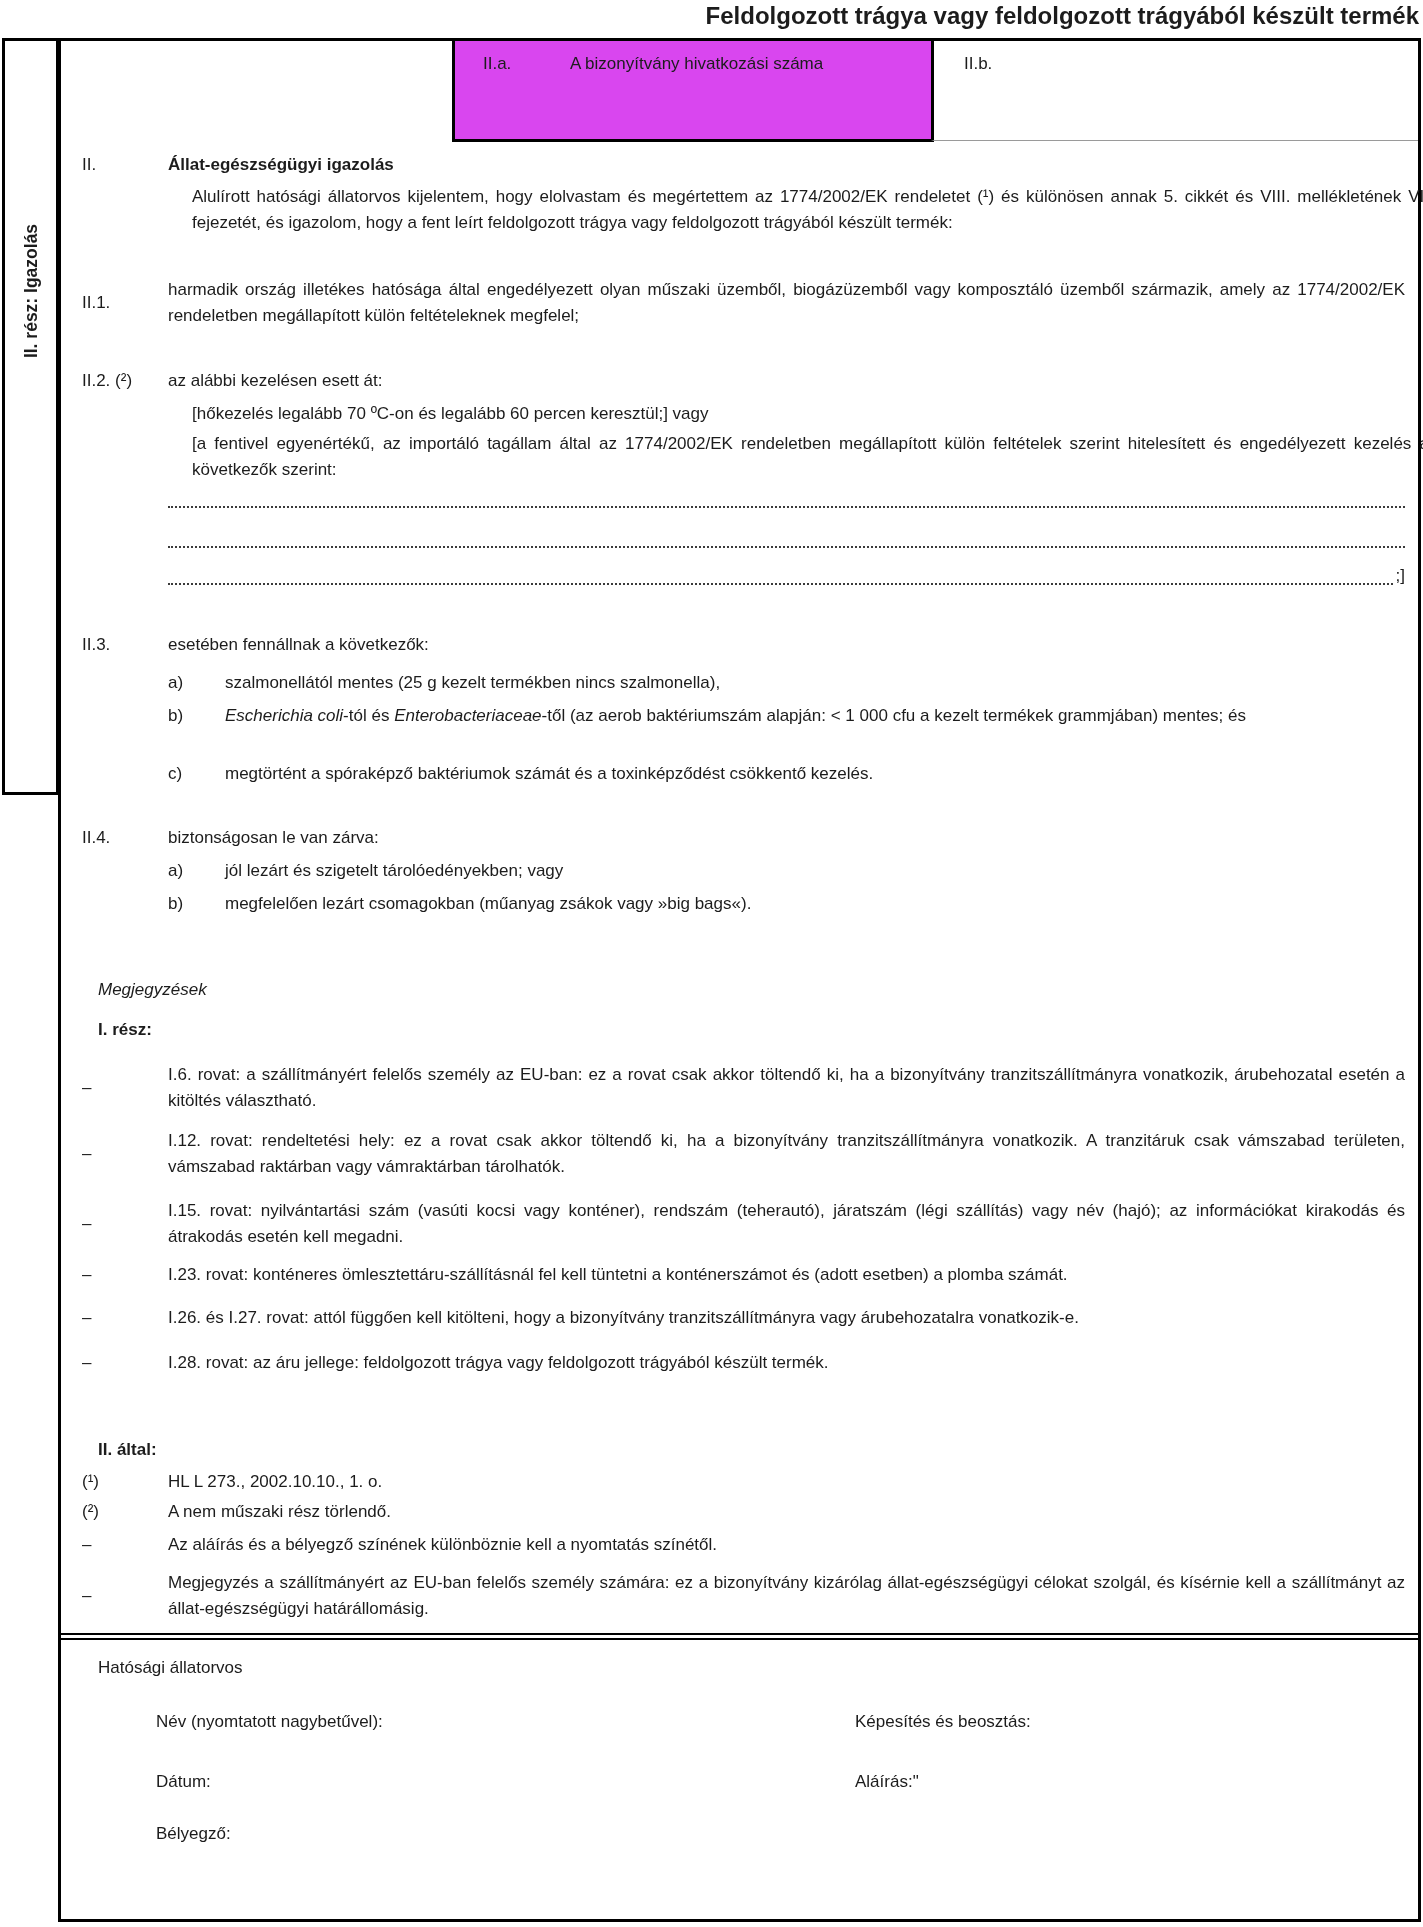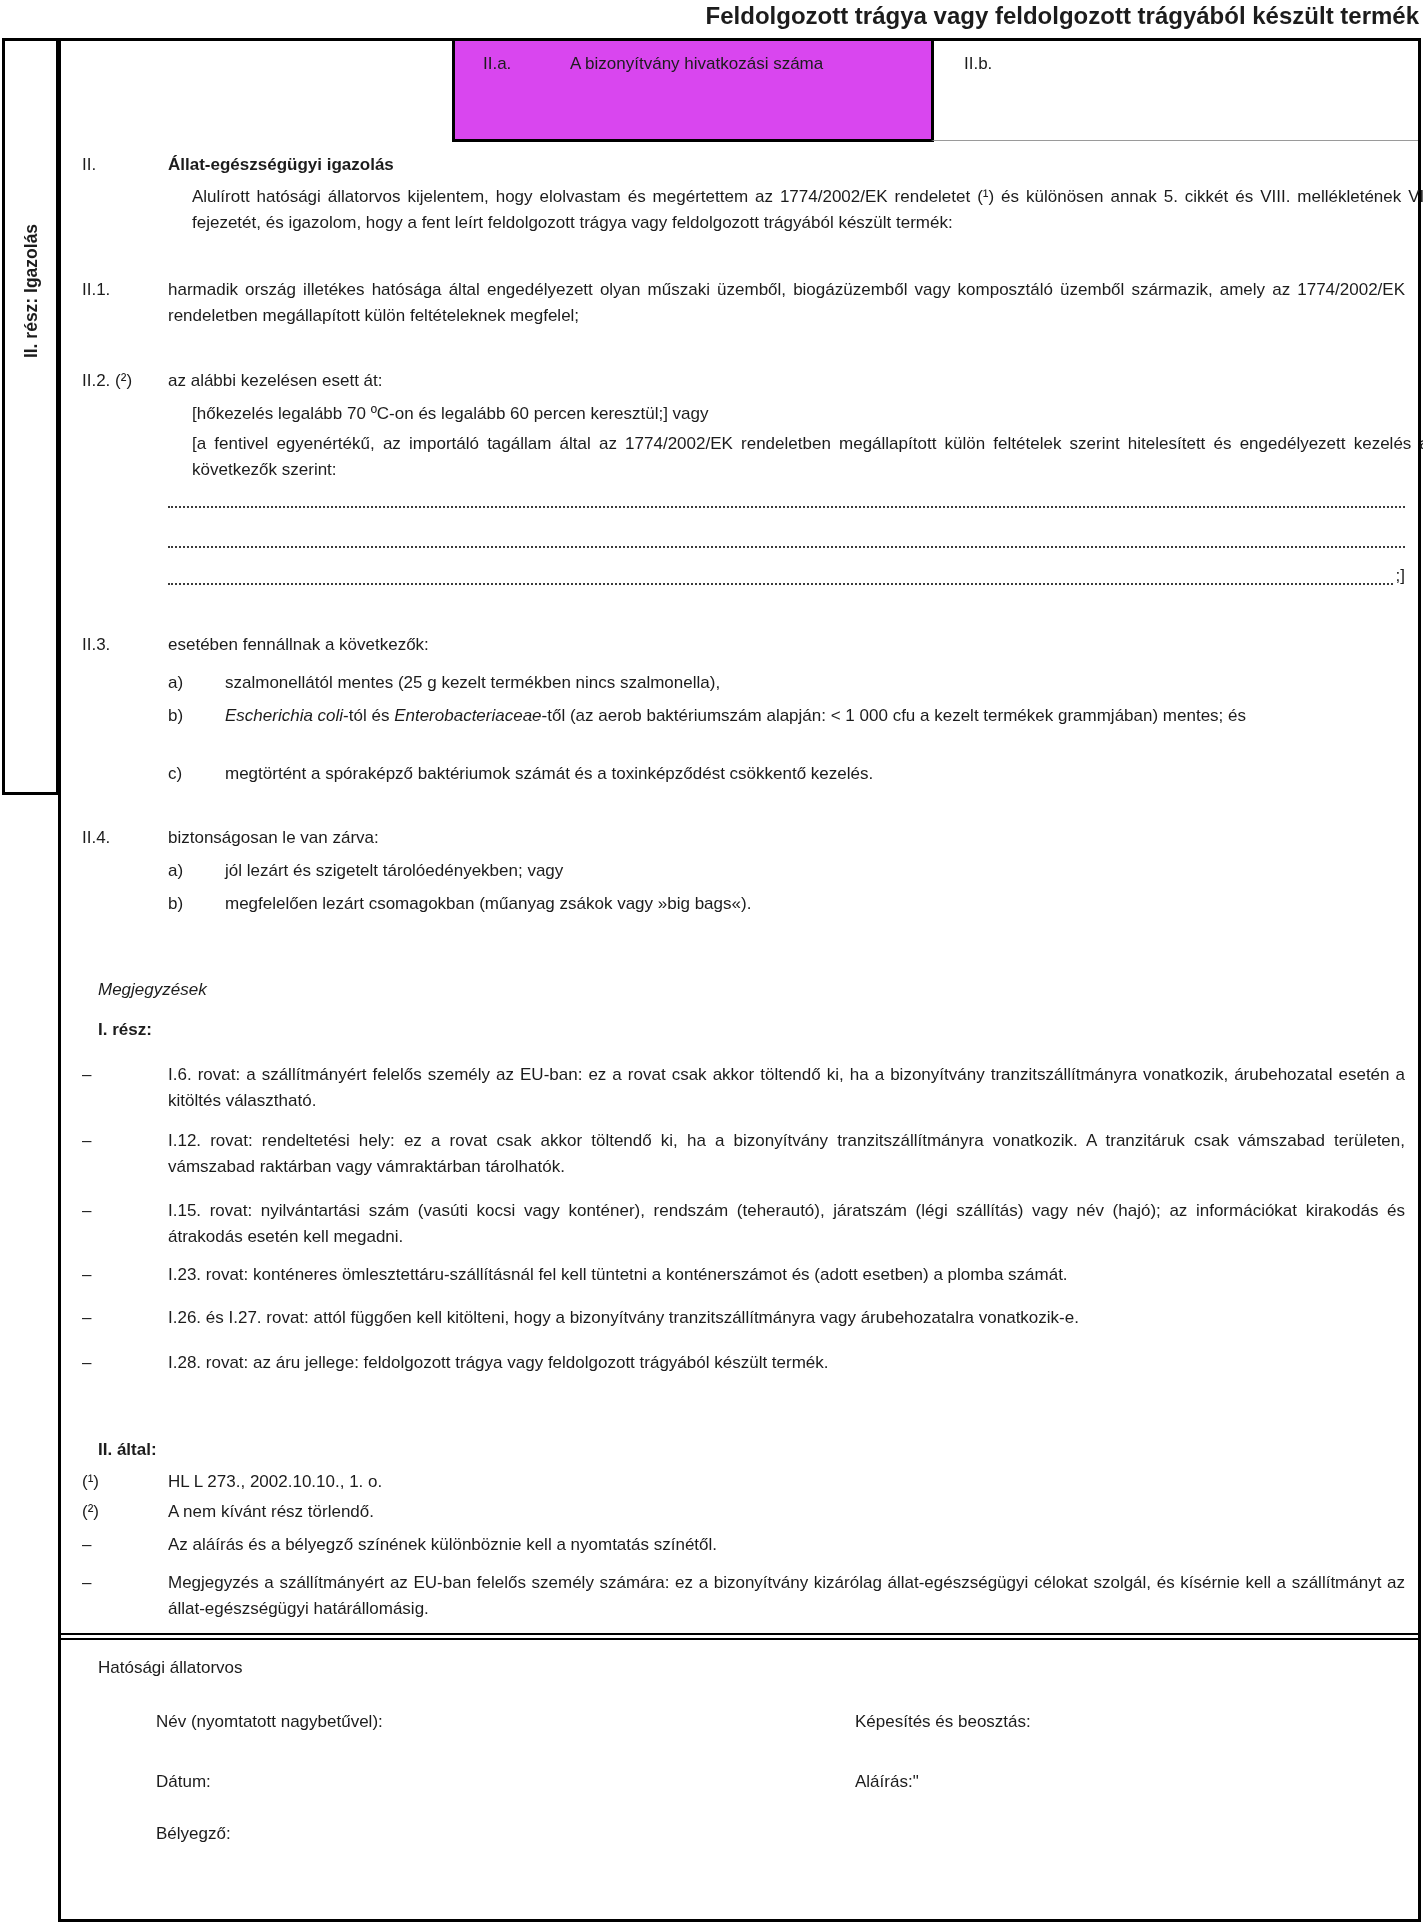--- a/index.html
+++ b/index.html
@@ -38,21 +38,21 @@
     padding:10px 0 0 28px; display:flex; background:#d946ef;
   }
   .iia-cell .lbl { width:87px; flex:none; }
   .iib-cell {
     left:931px; top:41px; width:487px; height:100px;
     border-left:3px solid #000; border-bottom:1px solid #9a9a9a;
     box-sizing:border-box; padding:10px 0 0 30px; background:#fff;
   }
 
   
-  .row { position:absolute; left:82px; width:1323px; display:flex; }
+  .row { position:absolute; left:82px; width:1323px; display:flex;align-items:center; }
   .row .num { width:86px; flex:none; }
   .row .body { flex:1; }
   .para { position:absolute; left:160px; width:1237px;margin-left:32px; }
   .subrow { position:absolute; left:168px; width:1237px; display:flex; }
   .subrow .letter { width:57px; flex:none; }
   .subrow .body { flex:1; }
   .j { text-align:justify; }
 
   
   .dotline { position:absolute; left:168px; width:1237px; height:0; border-bottom:2px dotted #3a3a3a; }
@@ -173,21 +173,21 @@
   </div>
 
   <div class="heading-left b" style="top:1437px">II. által:</div>
 
   <div class="row" style="top:1469px">
     <span class="num">(¹)</span>
     <span class="body">HL L 273., 2002.10.10., 1. o.</span>
   </div>
   <div class="row" style="top:1499px">
     <span class="num">(²)</span>
-    <span class="body">A nem kívánt rész törlendő.</span>
+    <span class="body">A nem műszaki rész törlendő.</span>
   </div>
   <div class="row" style="top:1532px">
     <span class="num">–</span>
     <span class="body">Az aláírás és a bélyegző színének különböznie kell a nyomtatás színétől.</span>
   </div>
   <div class="row" style="top:1570px">
     <span class="num">–</span>
     <span class="body j">Megjegyzés a szállítmányért az EU-ban felelős személy számára: ez a bizonyítvány kizárólag állat-egészségügyi célokat szolgál, és kísérnie kell a szállítmányt az állat-egészségügyi határállomásig.</span>
   </div>
 

